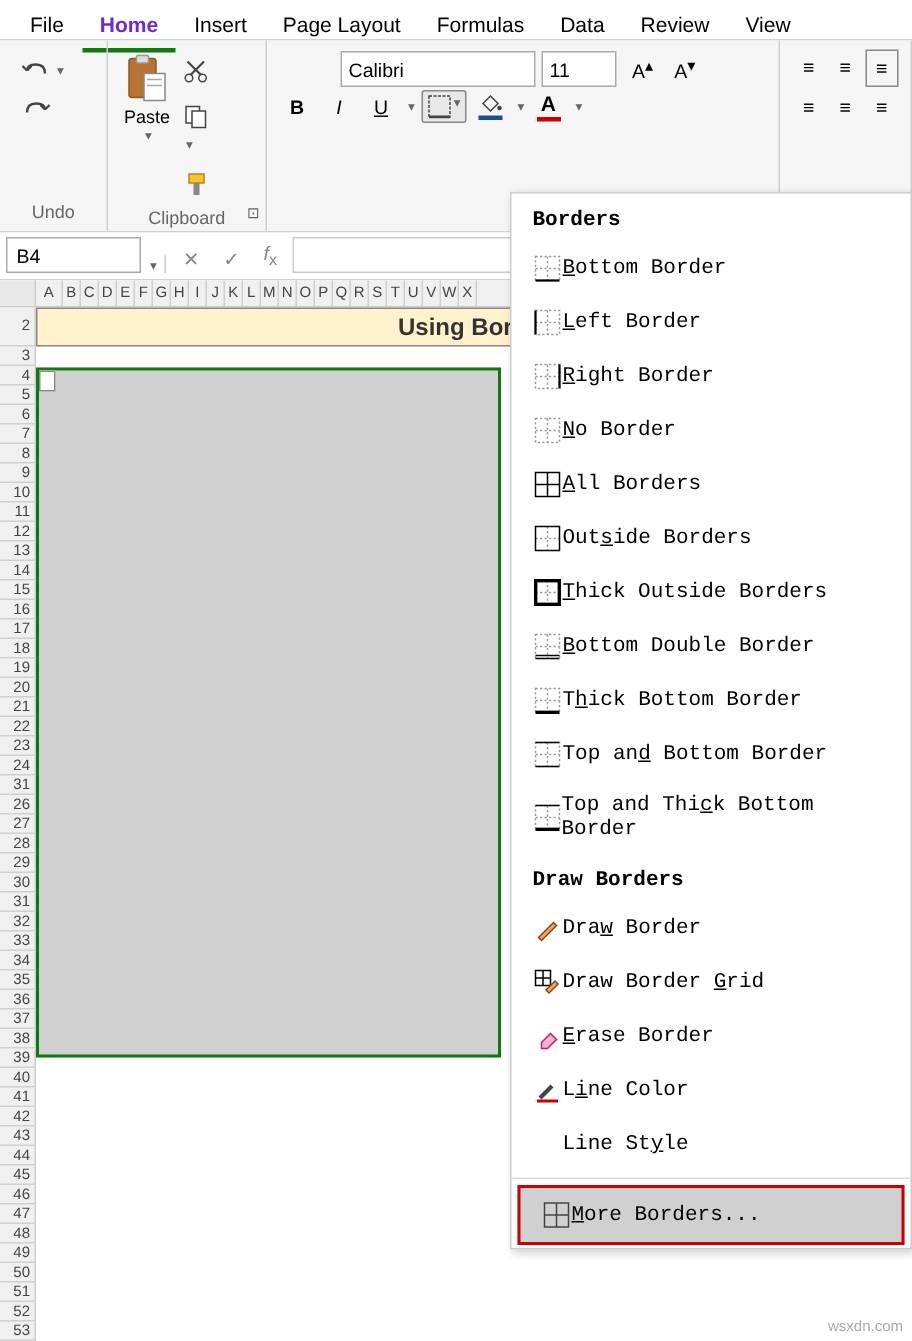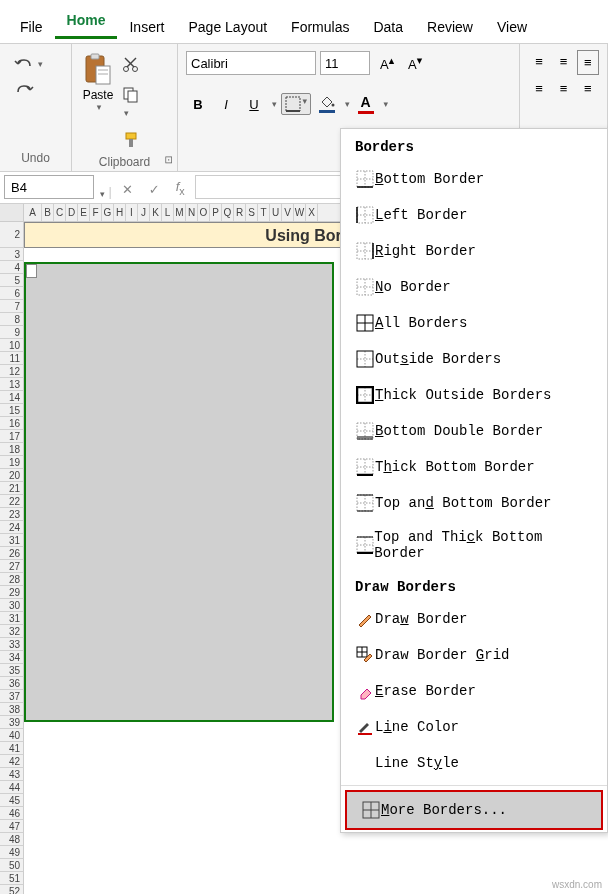--- a/index.html
+++ b/index.html
@@ -1,39 +1,39 @@
 <!DOCTYPE html>
 <html><head>
   <meta charset="utf-8">
   <style>
     * { box-sizing: border-box; margin: 0; padding: 0; }
     body { font-family: "Segoe UI", Arial, sans-serif; font-size: 13px; background: #fff; width: 608px; height: 894px; overflow: hidden; position: relative; }
     
-    .menubar { display: flex; gap: 0; padding: 4px 8px; background: #fff; border-bottom: 1px solid #d0d0d0; height: 44px; align-items: flex-end; }
+    .menubar { display: flex; gap: 0; padding: 4px 8px; background: #fff; border-bottom: 1px solid #d0d0d0; height: 27px; align-items: flex-start; }
     .menubar-item { padding: 4px 12px; cursor: pointer; font-size: 14px; }
-    .menubar-item.active { color: #15803d; font-weight: 600; border-bottom: 3px solid #0f7b0f; padding-bottom: 8px; }
+    .menubar-item.active { color: #6d28d9; font-weight: 600; border-bottom: 3px solid #0f7b0f; padding-bottom: 8px; }
     
     .ribbon { display: flex; background: #f5f5f5; height: 128px; border-bottom: 1px solid #d0d0d0; }
     .ribbon-group { display: flex; flex-direction: column; padding: 6px 8px; border-right: 1px solid #d0d0d0; position: relative; }
     .ribbon-group-label { text-align: center; font-size: 12px; color: #666; margin-top: auto; padding-top: 4px; }
     .ribbon-group-launcher { position: absolute; bottom: 6px; right: 4px; font-size: 10px; color: #666; cursor: pointer; }
     
     .undo-group { width: 72px; }
     .undo-btns { display: flex; flex-direction: column; gap: 6px; padding: 4px; }
     .undo-btn { display: flex; align-items: center; gap: 2px; cursor: pointer; padding: 2px; }
     
     .clipboard-group { width: 106px; }
     .clipboard-content { display: flex; gap: 4px; }
     .paste-btn { display: flex; flex-direction: column; align-items: center; cursor: pointer; padding: 2px; }
     .paste-label { font-size: 12px; }
     .clipboard-side { display: flex; flex-direction: column; gap: 8px; padding-top: 4px; }
     .small-icon-btn { cursor: pointer; padding: 2px; }
     
     .font-group { flex: 1; }
-    .font-row1 { display: flex; gap: 4px; margin-bottom: 16px; align-items: center; }
+    .font-row1 { display: flex; gap: 4px; margin-bottom: 0; align-items: center; justify-content: center; }
     .font-name-select { width: 130px; height: 24px; border: 1px solid #aaa; background: #fff; padding: 2px 4px; font-size: 13px; }
     .font-size-select { width: 50px; height: 24px; border: 1px solid #aaa; background: #fff; padding: 2px 4px; font-size: 13px; }
     .font-size-btns { display: flex; gap: 2px; }
     .font-row2 { display: flex; gap: 4px; align-items: center; }
     .font-btn { padding: 4px 6px; cursor: pointer; min-width: 24px; text-align: center; }
     .font-btn.bold { font-weight: bold; }
     .font-btn.italic { font-style: italic; }
     .font-btn.underline { text-decoration: underline; }
     .border-btn-wrap { display: flex; border: 1px solid #888; background: #e8e8e8; padding: 2px 3px; border-radius: 2px; }
     .fill-btn, .font-color-btn { display: flex; flex-direction: column; align-items: center; cursor: pointer; padding: 2px 4px; }

